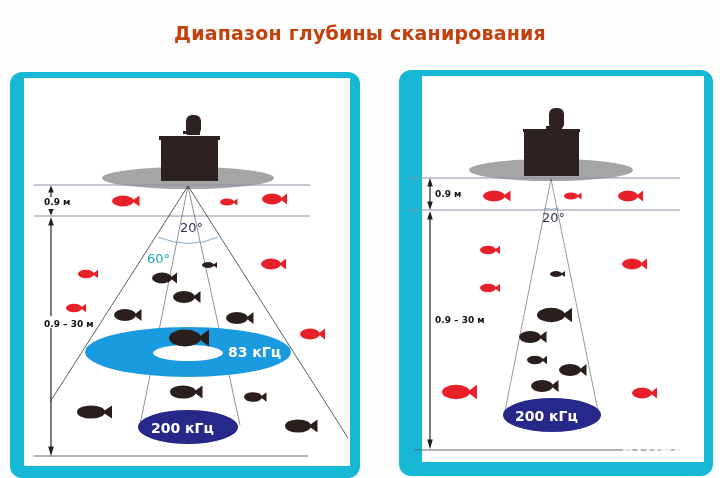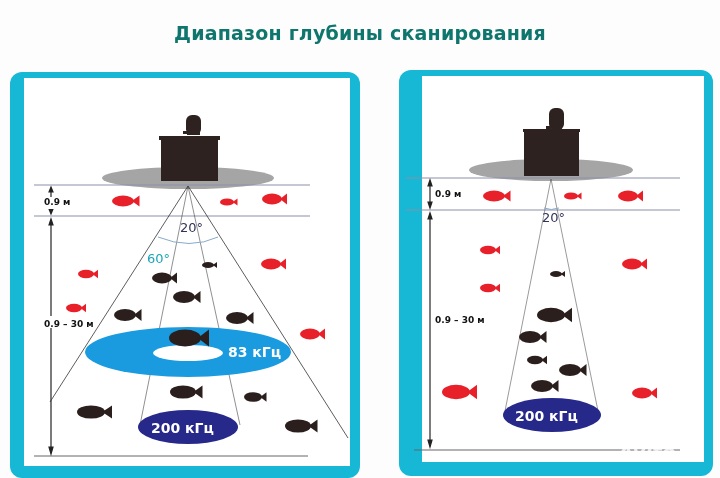--- a/index.html
+++ b/index.html
@@ -1,22 +1,22 @@
 <!DOCTYPE html>
 <html><head>
 <meta charset="utf-8">
 <style>
   html, body { margin:0; padding:0; background:#fdfdfd; }
   body { width:720px; height:478px; position:relative; overflow:hidden; font-family:"DejaVu Sans", sans-serif; }
-  .title { position:absolute; left:0; top:22px; width:720px; text-align:center; font-weight:bold; font-size:19px; color:#0f766e; letter-spacing:0.2px; }
+  .title { position:absolute; left:0; top:22px; width:720px; text-align:center; font-weight:bold; font-size:19px; color:#c2410c; letter-spacing:0.2px; }
   svg { position:absolute; left:0; top:0; }
   .lbl { font-family:"DejaVu Sans", sans-serif; font-weight:bold; font-size:9px; fill:#111; }
   .freq { font-family:"DejaVu Sans", sans-serif; font-weight:bold; fill:#fff; }
   .deg { font-family:"DejaVu Sans", sans-serif; font-size:13px; }
-  .wm { position:absolute; left:618px; top:440px; font-family:"DejaVu Sans", sans-serif; font-weight:bold; font-size:20px; color:rgba(255,255,255,0.8);font-style:italic; }
+  .wm { position:absolute; left:618px; top:440px; font-family:"DejaVu Sans", sans-serif; font-weight:bold; font-size:24px; color:rgba(255,255,255,0.8);font-style:italic; }
 </style>
 </head>
 <body>
 
 <div class="title">Диапазон глубины сканирования</div>
 
 <svg width="720" height="478" viewBox="0 0 720 478">
   <defs>
     <g id="fish">
       <ellipse cx="0" cy="0" rx="10" ry="6"></ellipse>

